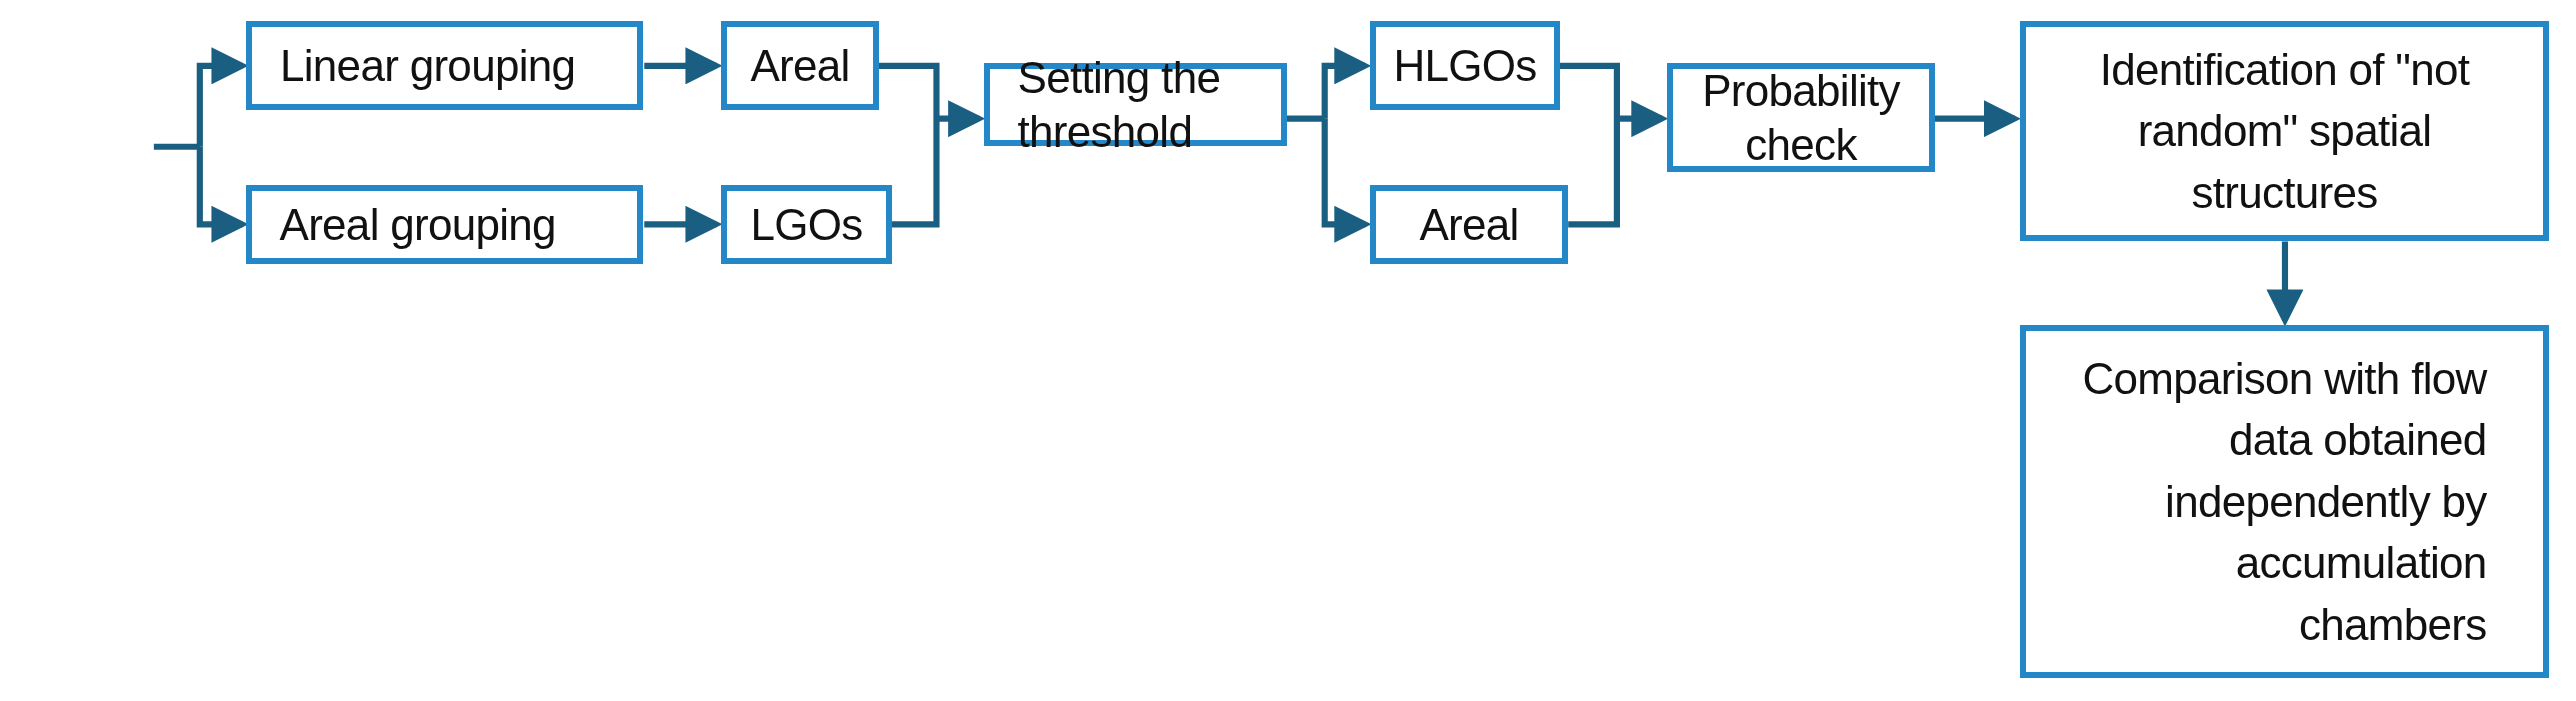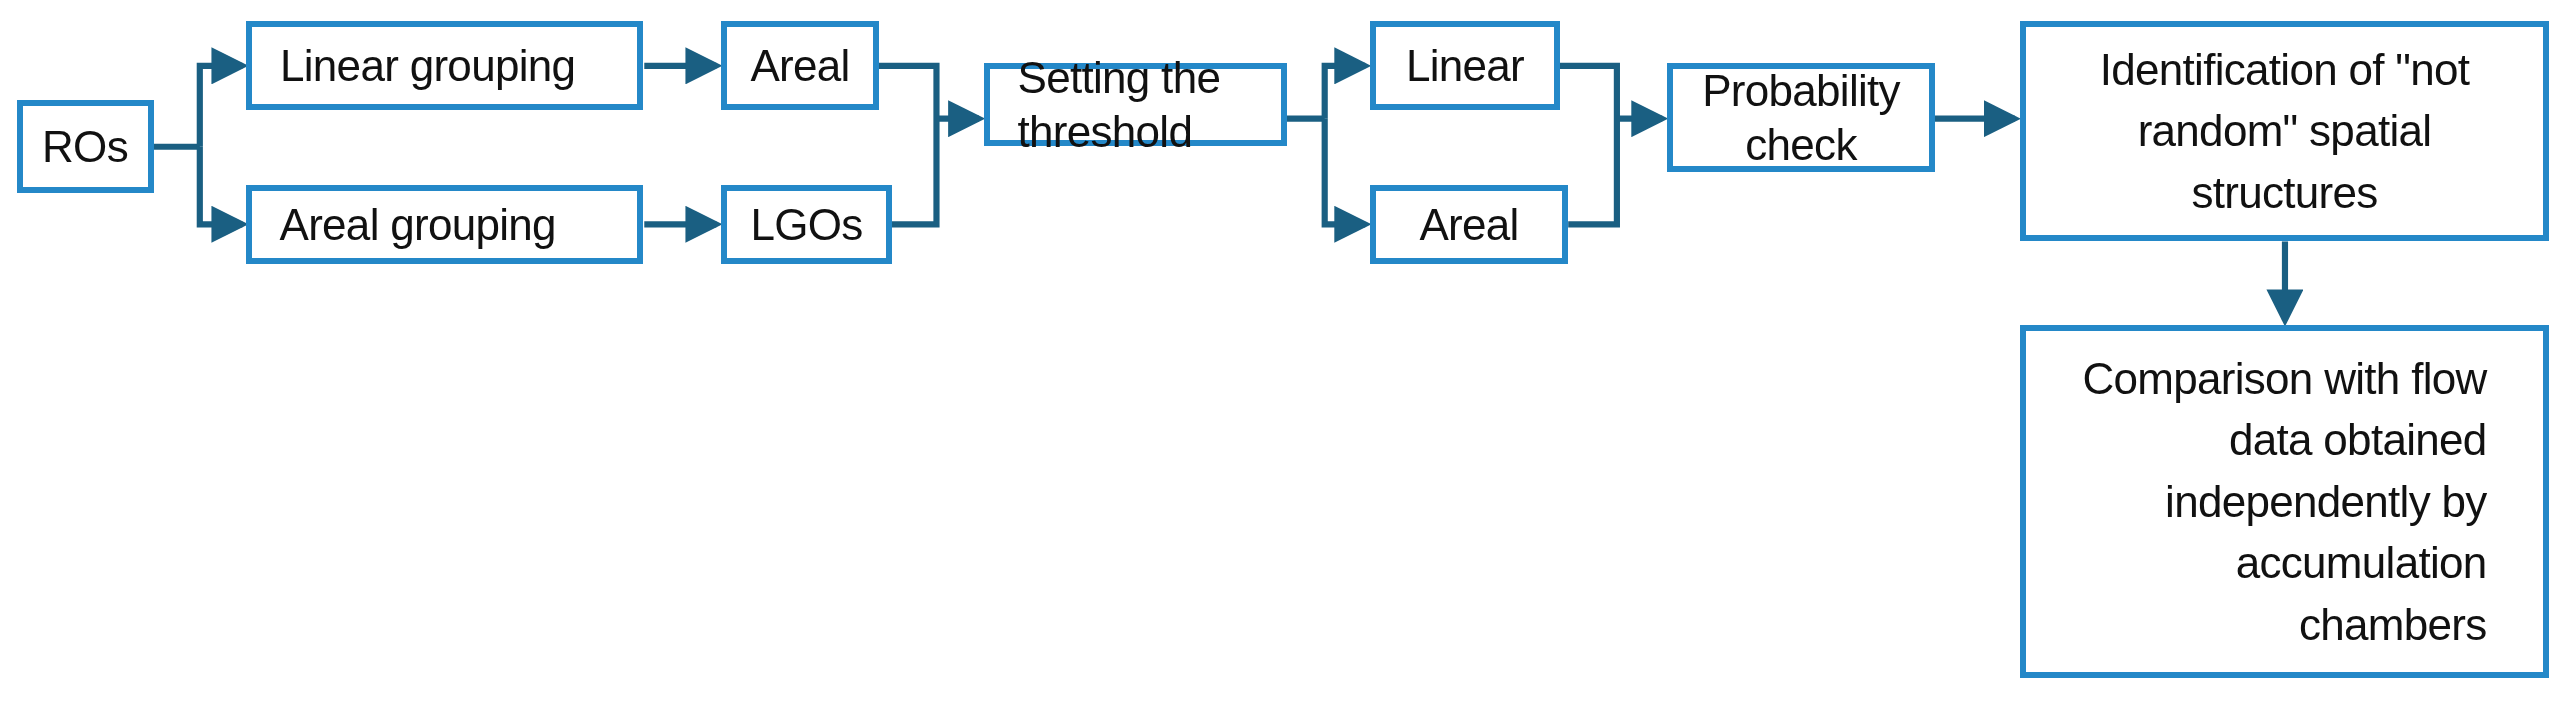--- a/index.html
+++ b/index.html
@@ -44,23 +44,20 @@
 
       <path d="M2273,96 H2356 V327 H2285"></path>
       <path d="M2356,173 H2422" marker-end="url(#arr)"></path>
 
       <path d="M2819,173 H2936" marker-end="url(#arr)"></path>
 
       <path d="M3330,352 V467" marker-end="url(#arr)"></path>
     </g>
   </svg>
 
-  <div class="box" style="left:16.5px;top:100px;width:137px;height:93px;">
-    <span class="txt">ROs</span>
-  </div>
 
   <div class="box left" style="left:246px;top:21px;width:397px;height:89px;padding-left:28px;">
     <span class="txt">Linear grouping</span>
   </div>
 
   <div class="box left" style="left:246px;top:185px;width:397px;height:79px;text-align:center;">
     <span class="txt">Areal grouping</span>
   </div>
 
   <div class="box" style="left:721px;top:21px;width:158px;height:89px;">
@@ -70,21 +67,21 @@
   <div class="box" style="left:721px;top:185px;width:171px;height:79px;">
     <span class="txt">LGOs</span>
   </div>
 
   <div class="box left" style="left:984px;top:63px;width:303px;height:83px;">
     <span class="txt">Setting the
 threshold</span>
   </div>
 
   <div class="box" style="left:1370px;top:21px;width:190px;height:89px;">
-    <span class="txt">Linear</span>
+    <span class="txt">HLGOs</span>
   </div>
 
   <div class="box" style="left:1370px;top:185px;width:198px;height:79px;">
     <span class="txt">Areal</span>
   </div>
 
   <div class="box" style="left:1667px;top:63px;width:268px;height:109px;">
     <span class="txt">Probability
 check</span>
   </div>

